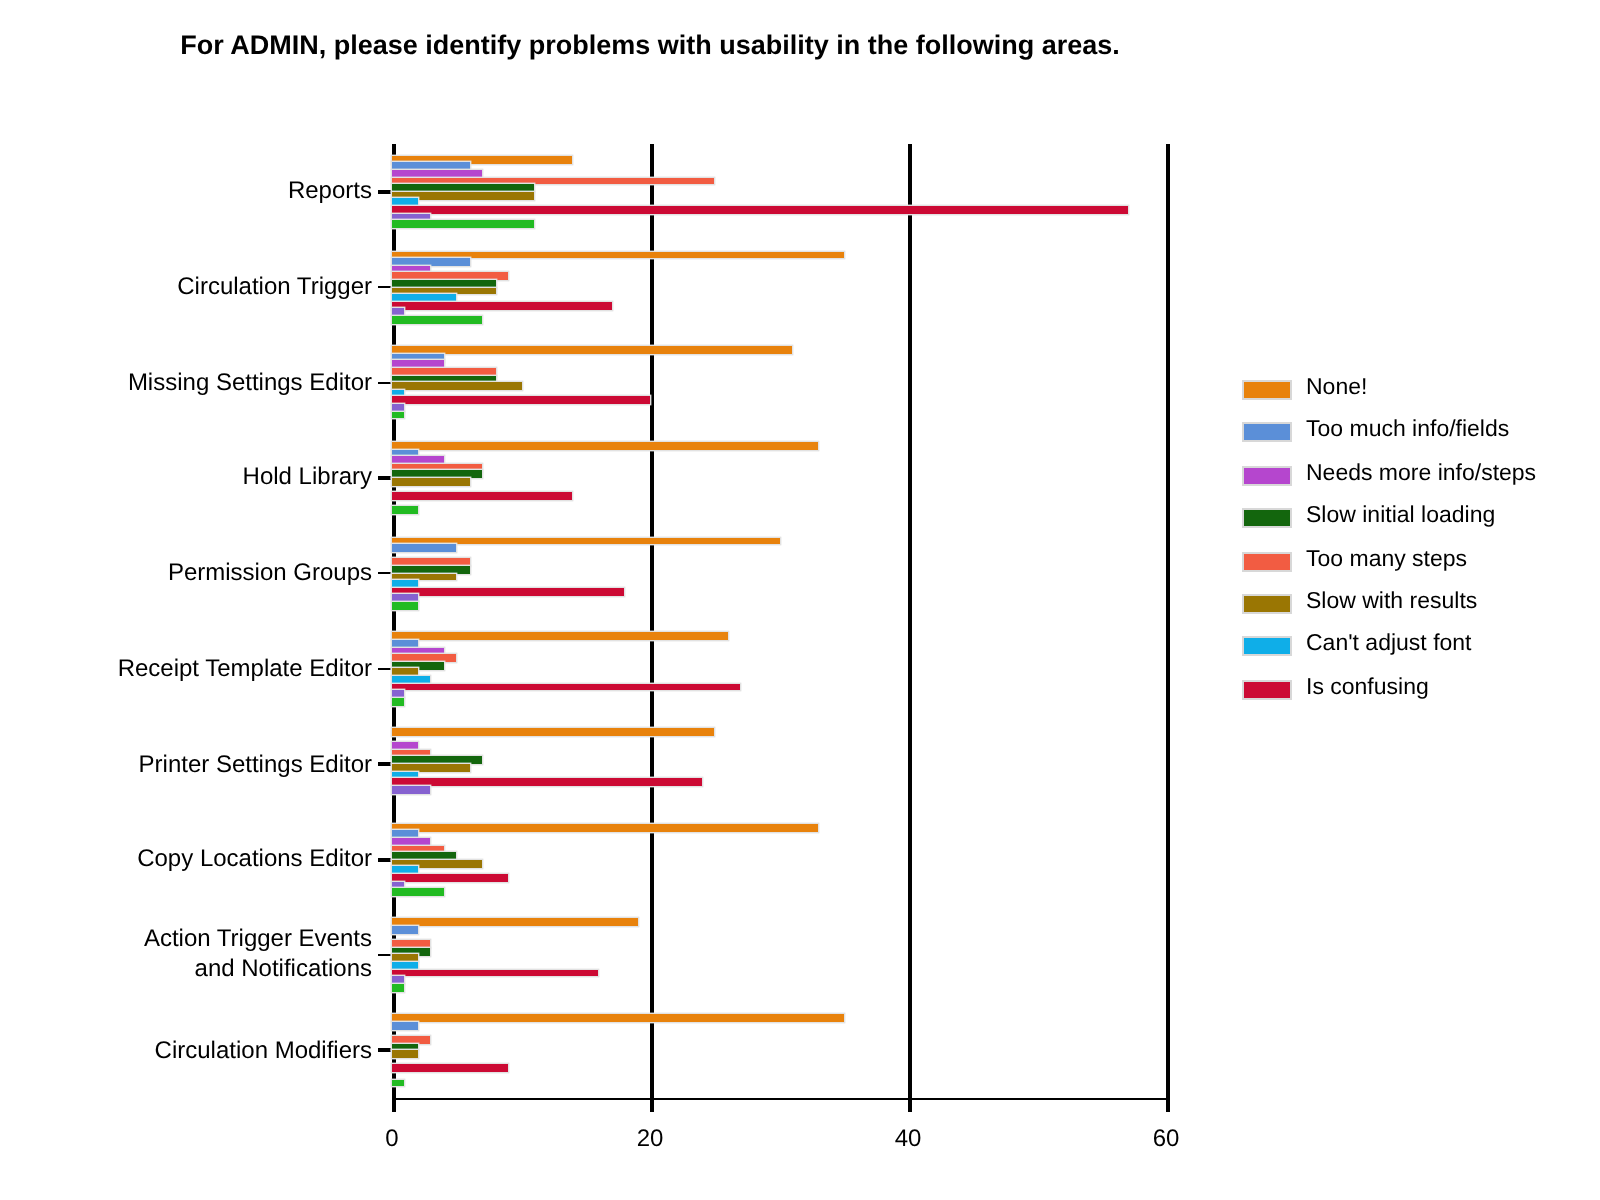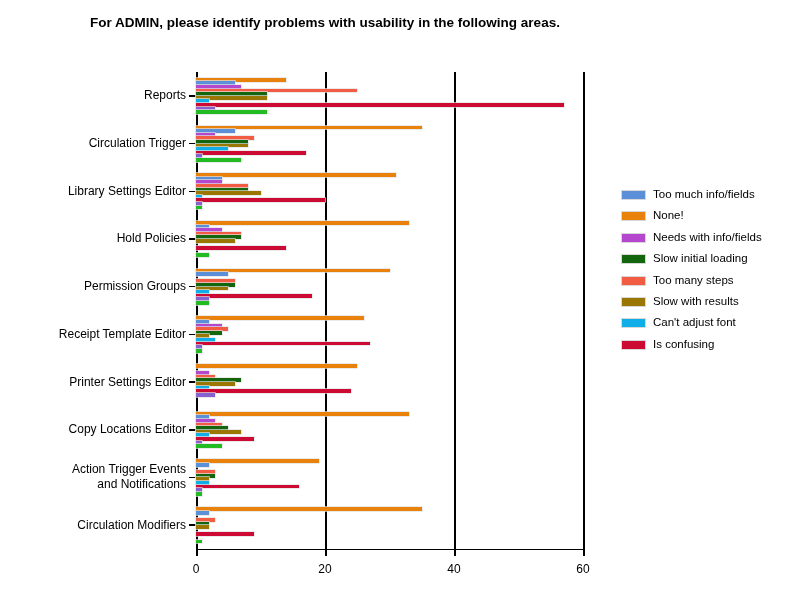--- a/index.html
+++ b/index.html
@@ -168,23 +168,23 @@
         <div class="xtick-label" style="left: 258px;">40</div>
         <div class="xtick-mark" style="left: 387px;"></div>
         <div class="xtick-label" style="left: 387px;">60</div>
       </div>
     <div id="yticks">
         <div class="ytick-mark" style="top: 23.1px;"></div>
         <div class="ytick-label" style="top: 16.35px; left: -196px; width: 186px; right: auto;">Reports</div>
         <div class="ytick-mark" style="top: 70.8px;"></div>
         <div class="ytick-label" style="top: 64.05px; left: -196px; width: 186px; right: auto;">Circulation Trigger</div>
         <div class="ytick-mark" style="top: 118.5px;"></div>
-        <div class="ytick-label" style="top: 111.75px; left: -196px; width: 186px; right: auto;">Library Settings Editor</div>
+        <div class="ytick-label" style="top: 111.75px; left: -196px; width: 186px; right: auto;">Missing Settings Editor</div>
         <div class="ytick-mark" style="top: 166.2px;"></div>
-        <div class="ytick-label" style="top: 159.45px; left: -196px; width: 186px; right: auto;">Hold Policies</div>
+        <div class="ytick-label" style="top: 159.45px; left: -196px; width: 186px; right: auto;">Hold Library</div>
         <div class="ytick-mark" style="top: 213.9px;"></div>
         <div class="ytick-label" style="top: 207.15px; left: -196px; width: 186px; right: auto;">Permission Groups</div>
         <div class="ytick-mark" style="top: 261.6px;"></div>
         <div class="ytick-label" style="top: 254.85px; left: -196px; width: 186px; right: auto;">Receipt Template Editor</div>
         <div class="ytick-mark" style="top: 309.3px;"></div>
         <div class="ytick-label" style="top: 302.55px; left: -196px; width: 186px; right: auto;">Printer Settings Editor</div>
         <div class="ytick-mark" style="top: 357px;"></div>
         <div class="ytick-label" style="top: 350.25px; left: -196px; width: 186px; right: auto;">Copy Locations Editor</div>
         <div class="ytick-mark" style="top: 404.7px;"></div>
         <div class="ytick-label" style="top: 390.45px; left: -196px; width: 186px; right: auto;">Action Trigger Events
@@ -311,30 +311,30 @@
           <div class="bar" title="Can't adjust font: 0" style="top: 21.6px; height: 3.8px; width: 0px; background: rgb(15, 174, 232);"></div>
           <div class="bar" title="Is confusing: 9" style="top: 25.2px; height: 3.8px; width: 58.05px; background: rgb(204, 10, 52); box-shadow: rgb(226, 226, 226) 0px 0px 0px 0.7px;"></div>
           <div class="bar" title="Requires reloads: 0" style="top: 28.8px; height: 3.8px; width: 0px; background: rgb(134, 98, 208);"></div>
           <div class="bar" title="Missing a critical action: 1" style="top: 32.4px; height: 3.8px; width: 6.45px; background: rgb(34, 187, 34); box-shadow: rgb(226, 226, 226) 0px 0px 0px 0.7px;"></div>
         </div>
       </div>
   </div>
 
   <div id="legend">
       <div class="legend-row">
+        <span class="legend-swatch" style="background: rgb(232, 130, 12);"></span>
+        <span class="legend-label">None!</span>
+      </div>
+      <div class="legend-row">
         <span class="legend-swatch" style="background: rgb(91, 143, 216);"></span>
         <span class="legend-label">Too much info/fields</span>
       </div>
       <div class="legend-row">
-        <span class="legend-swatch" style="background: rgb(232, 130, 12);"></span>
-        <span class="legend-label">None!</span>
-      </div>
-      <div class="legend-row">
         <span class="legend-swatch" style="background: rgb(181, 70, 206);"></span>
-        <span class="legend-label">Needs with info/fields</span>
+        <span class="legend-label">Needs more info/steps</span>
       </div>
       <div class="legend-row">
         <span class="legend-swatch" style="background: rgb(19, 102, 13);"></span>
         <span class="legend-label">Slow initial loading</span>
       </div>
       <div class="legend-row">
         <span class="legend-swatch" style="background: rgb(242, 92, 66);"></span>
         <span class="legend-label">Too many steps</span>
       </div>
       <div class="legend-row">

